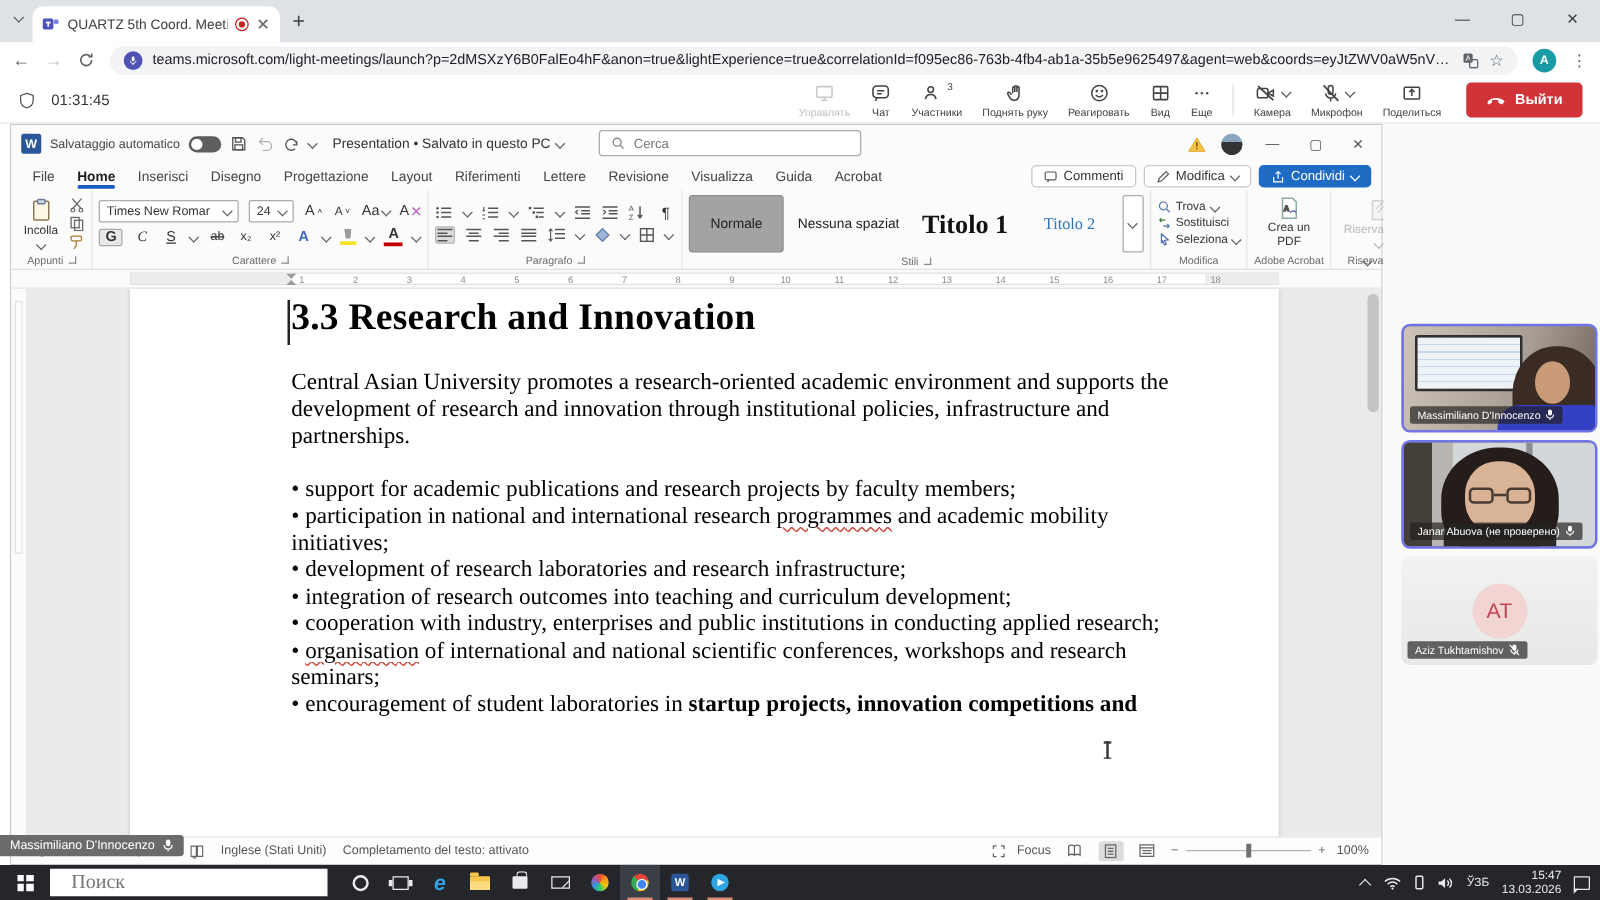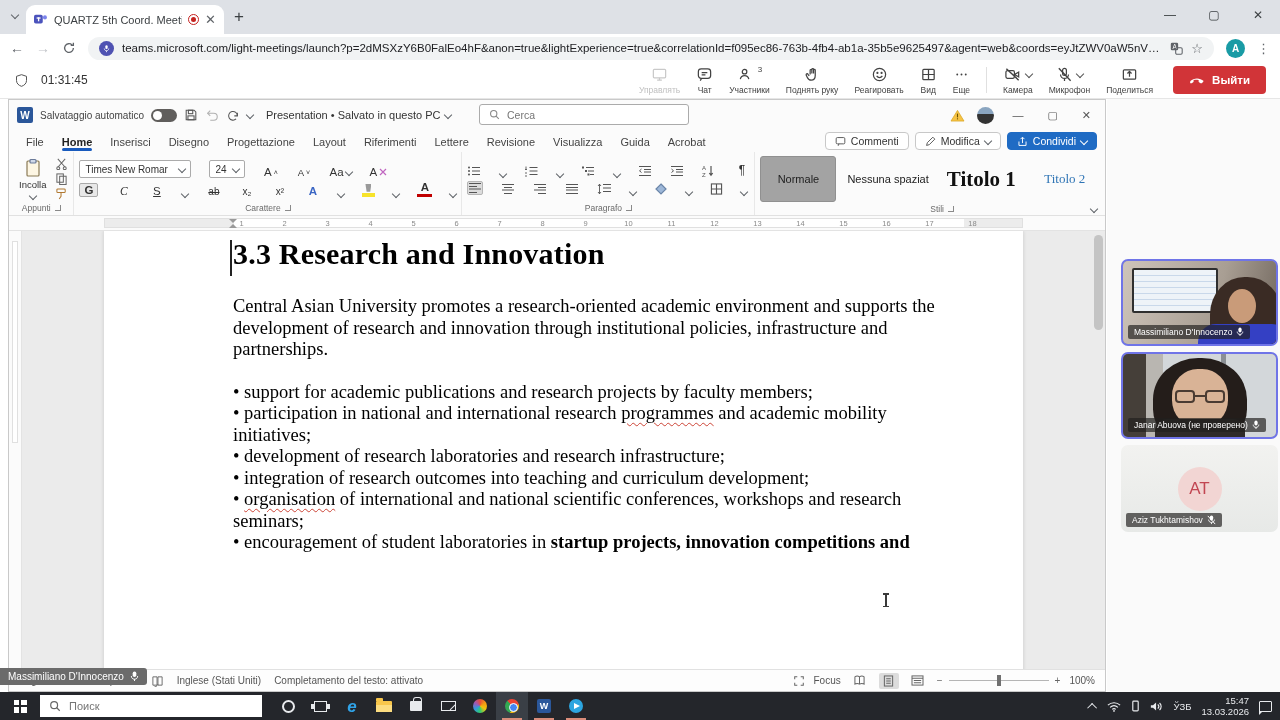--- a/index.html
+++ b/index.html
@@ -73,21 +73,21 @@
   .w-ribbon { height:64px; display:flex; background:#fbfbfb; border-bottom:1px solid #e1e1e1; position:relative; }
   .rgroup { display:flex; flex-direction:column; border-right:1px solid #e8e8e8; padding:4px 5px 0; }
   .gbody { flex:1; display:flex; align-items:center; gap:4px; }
   .glabel { height:14px; font-size:8.5px; color:#6a6a6a; display:flex; align-items:center; justify-content:center; gap:4px; white-space:nowrap; }
   .launcher { width:6px; height:6px; border-right:1px solid #8a8a8a; border-bottom:1px solid #8a8a8a; }
   .bigbtn { display:flex; flex-direction:column; align-items:center; gap:2px; font-size:9.5px; color:#333; padding:1px 5px; text-align:center; line-height:1.15; }
   .bigbtn svg { fill:none; stroke:#555; stroke-width:1.2; }
   .minicol { display:flex; flex-direction:column; gap:3px; }
   .minicol svg { fill:none; stroke:#666; stroke-width:1.1; }
   .rows { display:flex; flex-direction:column; gap:4px; }
-  .rrow { display:flex; align-items:flex-end; gap:18px; }
+  .rrow { display:flex; align-items:center; gap:8px; }
   .combo { height:18px; border:1px solid #ababab; border-radius:2px; background:#fff; font-size:10px; color:#333; display:flex; align-items:center; gap:5px; padding:0 5px; }
   .fbtn { min-width:15px; text-align:center; font-size:11.5px; color:#333; display:flex; align-items:center; justify-content:center; gap:2px; }
   .fbtn.boldg { font-weight:bold; border:1px solid #a9a9a9; background:#e8e8e8; border-radius:2px; padding:0 4px; }
   .serif-it { font-family:"Liberation Serif",serif; font-style:italic; }
   .u { text-decoration:underline; }
   .strike { text-decoration:line-through; }
   .eff-a { color:#3b66c4; font-weight:bold; }
   .hl-pen { width:13px; height:13px; position:relative; }
   .hl-pen::before { content:""; position:absolute; left:3px; top:0; width:6px; height:8px; background:#9a9a9a; clip-path:polygon(0 0,100% 0,80% 100%,20% 100%); }
   .hl-pen::after { content:""; position:absolute; left:0; bottom:0; width:13px; height:3.5px; background:#f7e32a; }
@@ -163,21 +163,21 @@
   .p2-body { position:absolute; left:32px; bottom:-6px; width:90px; height:24px; border-radius:12px 12px 0 0; background:#2e2a28; }
   .tile.avatar-tile { background:linear-gradient(#f2f2f0,#e7e9e7); display:flex; align-items:center; justify-content:center; }
   .at-circle { width:44px; height:44px; border-radius:50%; background:#f2d5d3; color:#c24652; font-size:17px; display:flex; align-items:center; justify-content:center; }
 
   
   #taskbar { position:absolute; left:0; top:692px; width:1280px; height:28px; background:#24262b; display:flex; align-items:center; color:#fff; }
   .start-btn { width:40px; height:100%; display:flex; align-items:center; justify-content:center; }
   .win-grid { width:13px; height:13px; display:grid; grid-template-columns:1fr 1fr; gap:1.5px; }
   .win-grid i { background:#fff; }
   .tsearch { width:222px; height:22px; background:#fff; display:flex; align-items:center; gap:8px; padding:0 9px; margin-right:10px; }
-  .tsearch input { border:none; outline:none; flex:1; font-size:11px; color:#444; font-family:Liberation Sans, sans-serif; }
+  .tsearch input { border:none; outline:none; flex:1; font-size:16px; color:#444; font-family:Liberation Serif, serif; }
   .ticons { display:flex; height:100%; }
   .ticon { width:32px; height:100%; display:flex; align-items:center; justify-content:center; position:relative; }
   .ticon.open::after { content:""; position:absolute; bottom:0; left:6px; right:6px; height:2px; background:#d98c7a; }
   .ticon.active { background:#3a3f46; }
   .cortana-ring { width:13px; height:13px; border-radius:50%; border:2px solid #e8eaed; }
   .taskview-ic { width:13px; height:11px; border:1.5px solid #e8eaed; position:relative; }
   .taskview-ic::before { content:""; position:absolute; left:-4px; top:2px; width:3px; height:5px; background:#e8eaed; }
   .taskview-ic::after { content:""; position:absolute; right:-4px; top:2px; width:3px; height:5px; background:#e8eaed; }
   .edge-e { font-size:17px; font-weight:bold; font-style:italic; color:#30a3e8; line-height:1; }
   .folder-ic { width:16px; height:11px; background:#f8c64b; border-radius:1px; position:relative; }
@@ -774,20 +774,21 @@
   <div class="w-canvas">
     <div class="vruler"></div>
     <div class="page">
       <div class="doc-heading"><span class="caret"></span><span>3.3 Research and Innovation</span></div>
       <p class="doc-para">Central Asian University promotes a research-oriented academic environment and supports the development of research and innovation through institutional policies, infrastructure and partnerships.</p>
       <ul class="doc-bullets">
           <li><span>• </span><span>support for academic publications and research projects by faculty members;</span></li>
           <li><span>• </span><span>participation in national and international research </span><span class="sq">programmes</span><span> and academic mobility initiatives;</span></li>
           <li><span>• </span><span>development of research laboratories and research infrastructure;</span></li>
           <li><span>• </span><span>integration of research outcomes into teaching and curriculum development;</span></li>
+          <li><span>• </span><span>cooperation with industry, enterprises and public institutions in conducting applied research;</span></li>
           <li><span>• </span><span class="sq">organisation</span><span> of international and national scientific conferences, workshops and research seminars;</span></li>
           <li><span>• </span><span>encouragement of student laboratories in </span><span class="bseg">startup projects, innovation competitions and</span></li>
         </ul>
     </div>
     <span class="ibeam"></span>
     <div class="wscroll"></div>
   </div>
 
   <div class="w-status">
     <span>Pagina 1 di 3</span>

